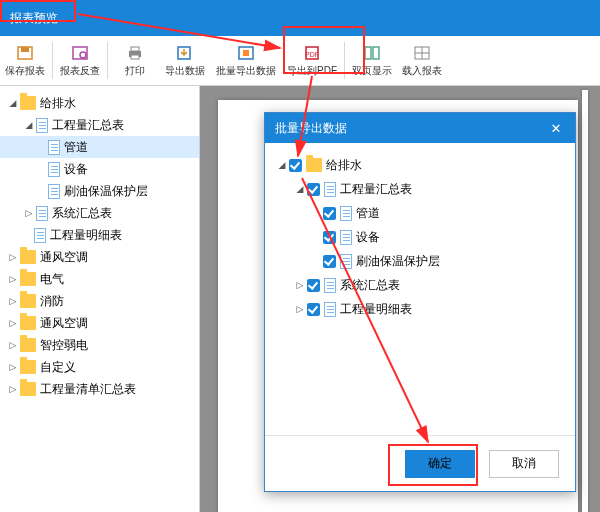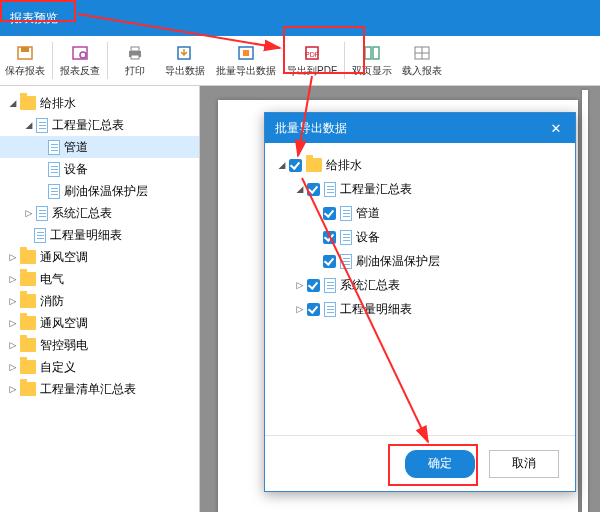--- a/index.html
+++ b/index.html
@@ -29,21 +29,21 @@
 
 .dialog { position:absolute; top:112px; left:264px; width:312px; height:380px; background:#fff; border:1px solid #3a86c8; box-shadow:0 3px 12px rgba(0,0,0,.35); display:flex; flex-direction:column; }
 .dlg-title { height:30px; background:#1a84d8; color:#fff; font-size:12px; display:flex; align-items:center; justify-content:space-between; padding:0 10px; }
 .dlg-close { width:18px; height:18px; display:flex; align-items:center; justify-content:center; font-size:13px; cursor:pointer; }
 .dlg-body { flex:1; padding:10px 8px 6px 8px; font-size:12px; overflow:auto; }
 .cn { display:flex; align-items:center; height:24px; }
 .chk { width:13px; height:13px; background:#1a84d8; border-radius:2px; margin-right:4px; position:relative; flex-shrink:0; }
 .chk::after { content:""; position:absolute; left:3px; top:1px; width:4px; height:7px; border:solid #fff; border-width:0 2px 2px 0; transform:rotate(40deg); }
 .dlg-foot { height:56px; border-top:1px solid #e2e2e2; display:flex; align-items:center; justify-content:flex-end; gap:14px; padding:0 16px; }
 .btn { min-width:70px; height:28px; border:1px solid #c3c3c3; background:#fff; font-size:12px; display:flex; align-items:center; justify-content:center; cursor:pointer; }
-.btn.primary { background:#1a84d8; border-color:#1a84d8; color:#ffffff;border-radius:11px; }
+.btn.primary { background:#1a84d8; border-color:#1a84d8; color:#000000; }
 
 .red-box { position:absolute; border:2px solid #ff2a2a; pointer-events:none; }
 svg.arrows { position:absolute; top:0; left:0; width:600px; height:512px; pointer-events:none; }
 </style>
 </head>
 <body>
 
 <div class="title-strip">
   <span>报表预览</span>
 </div>

